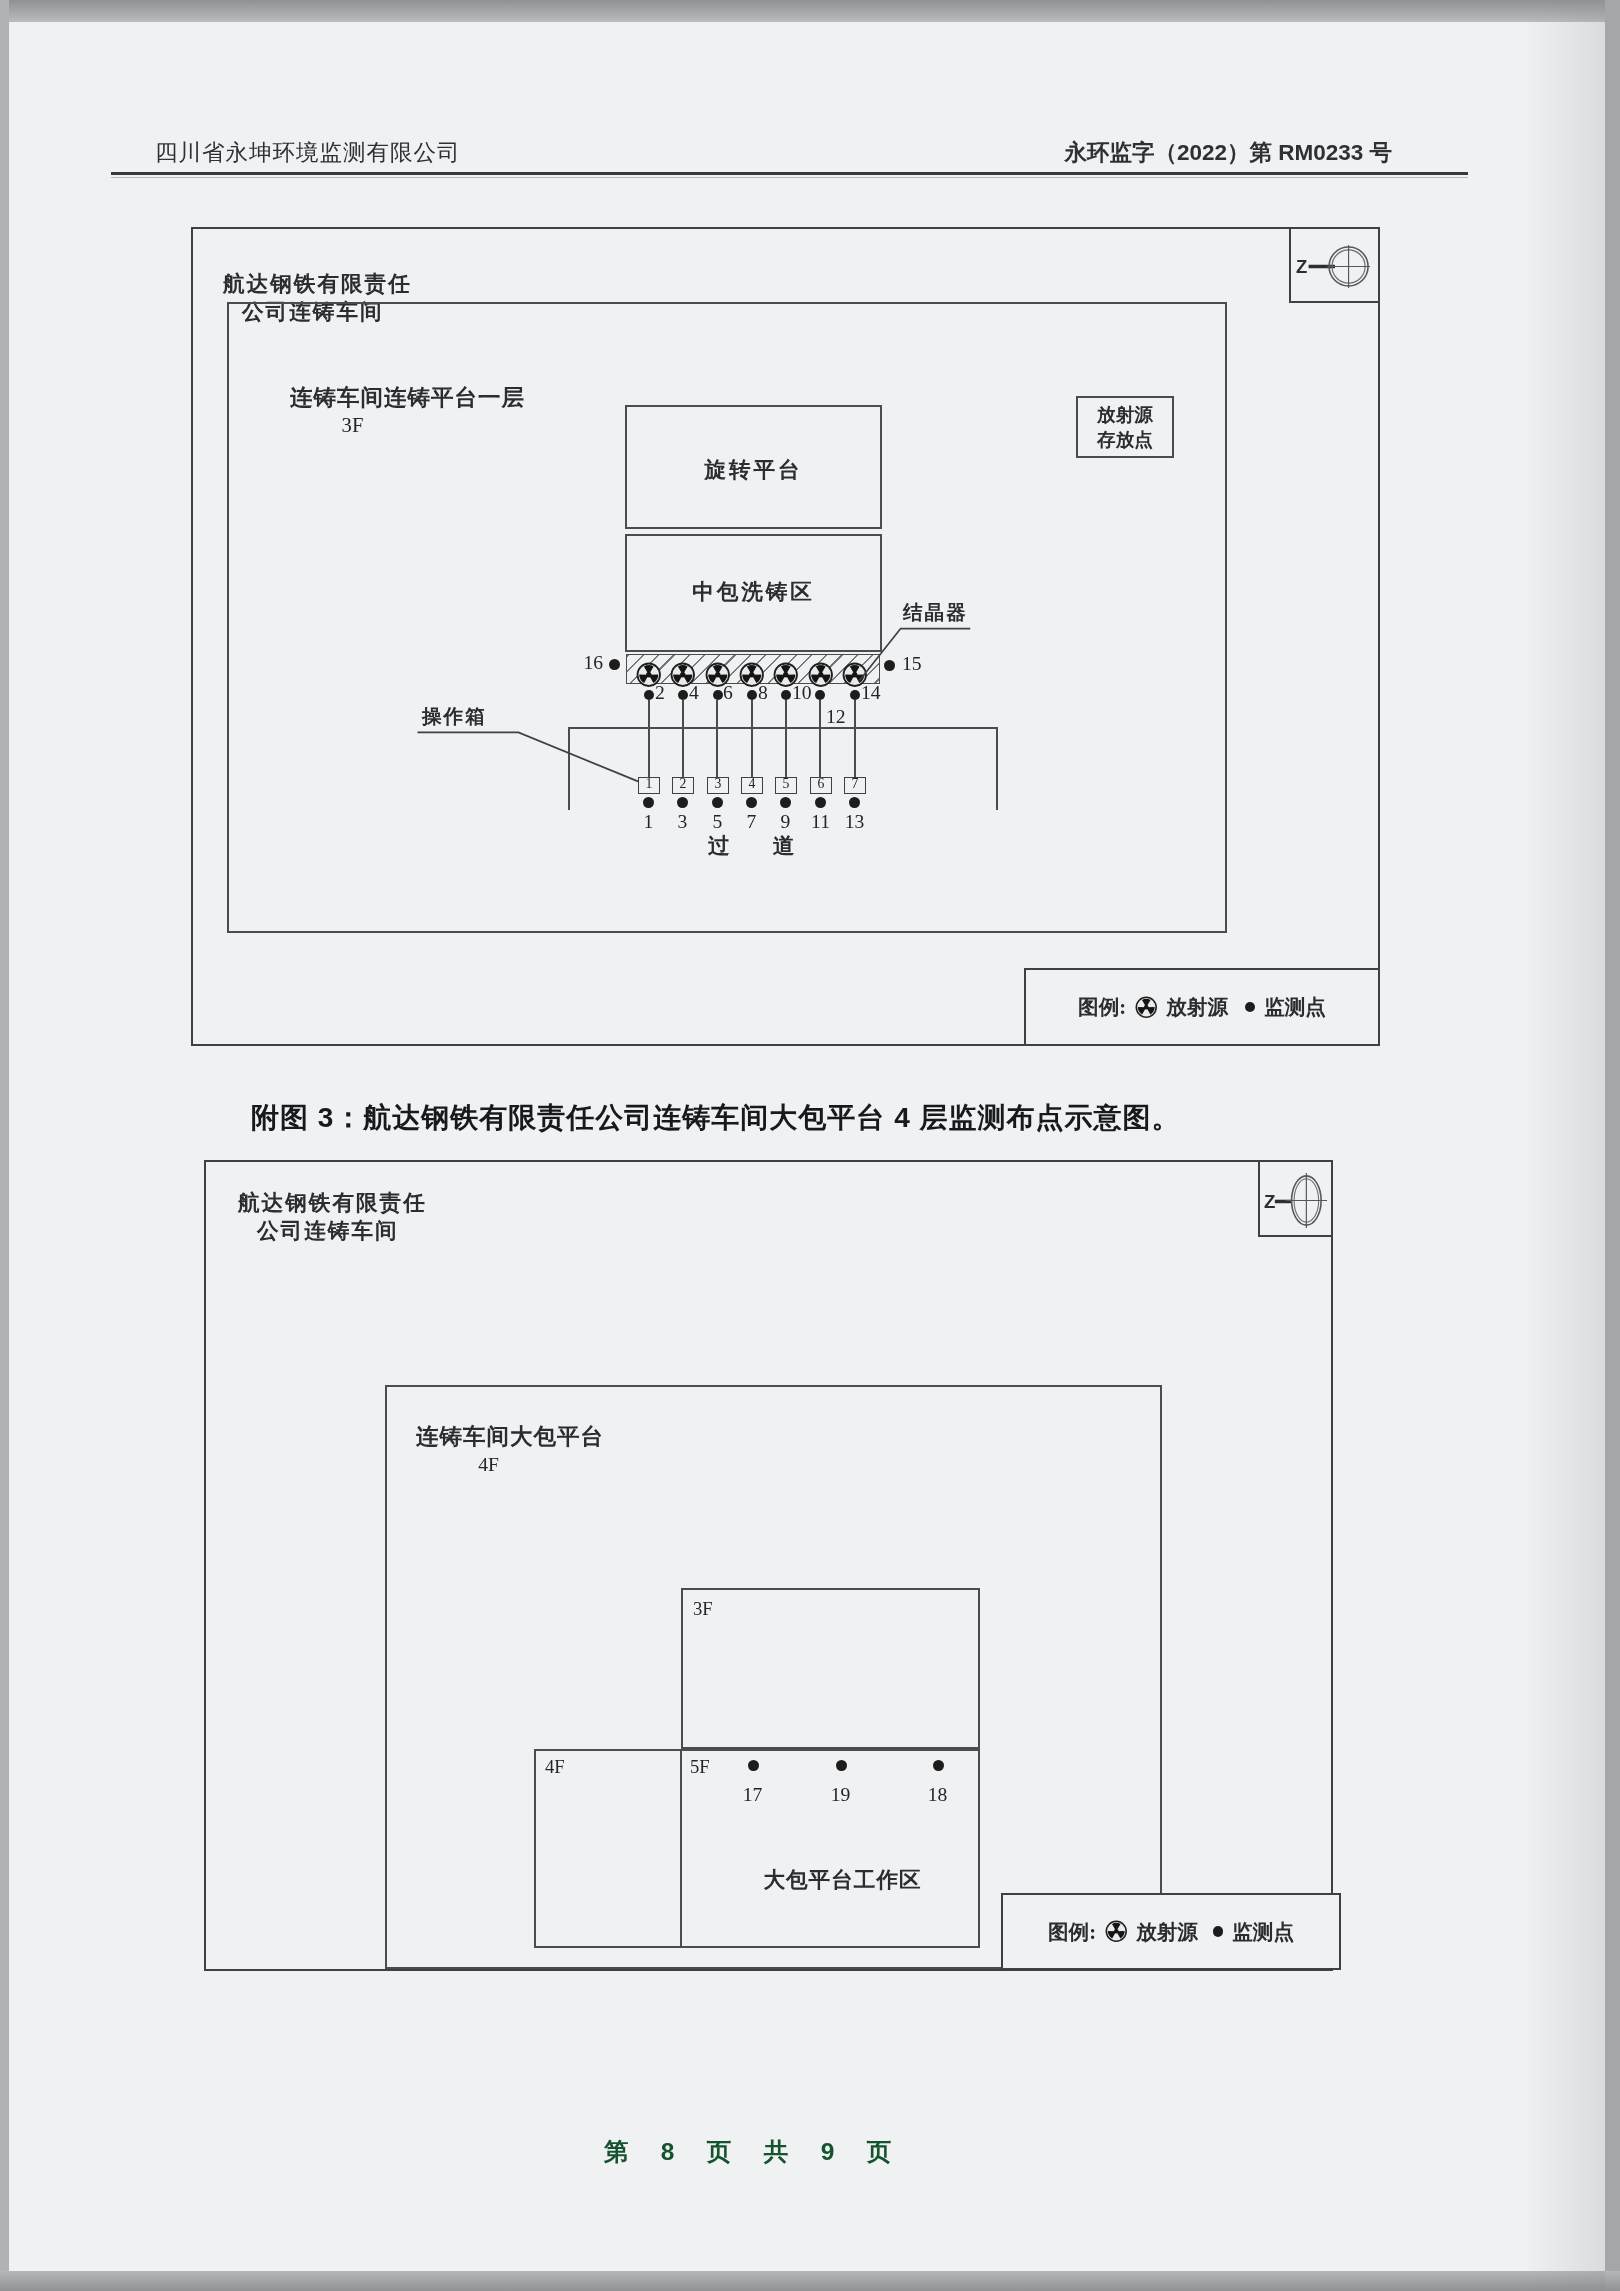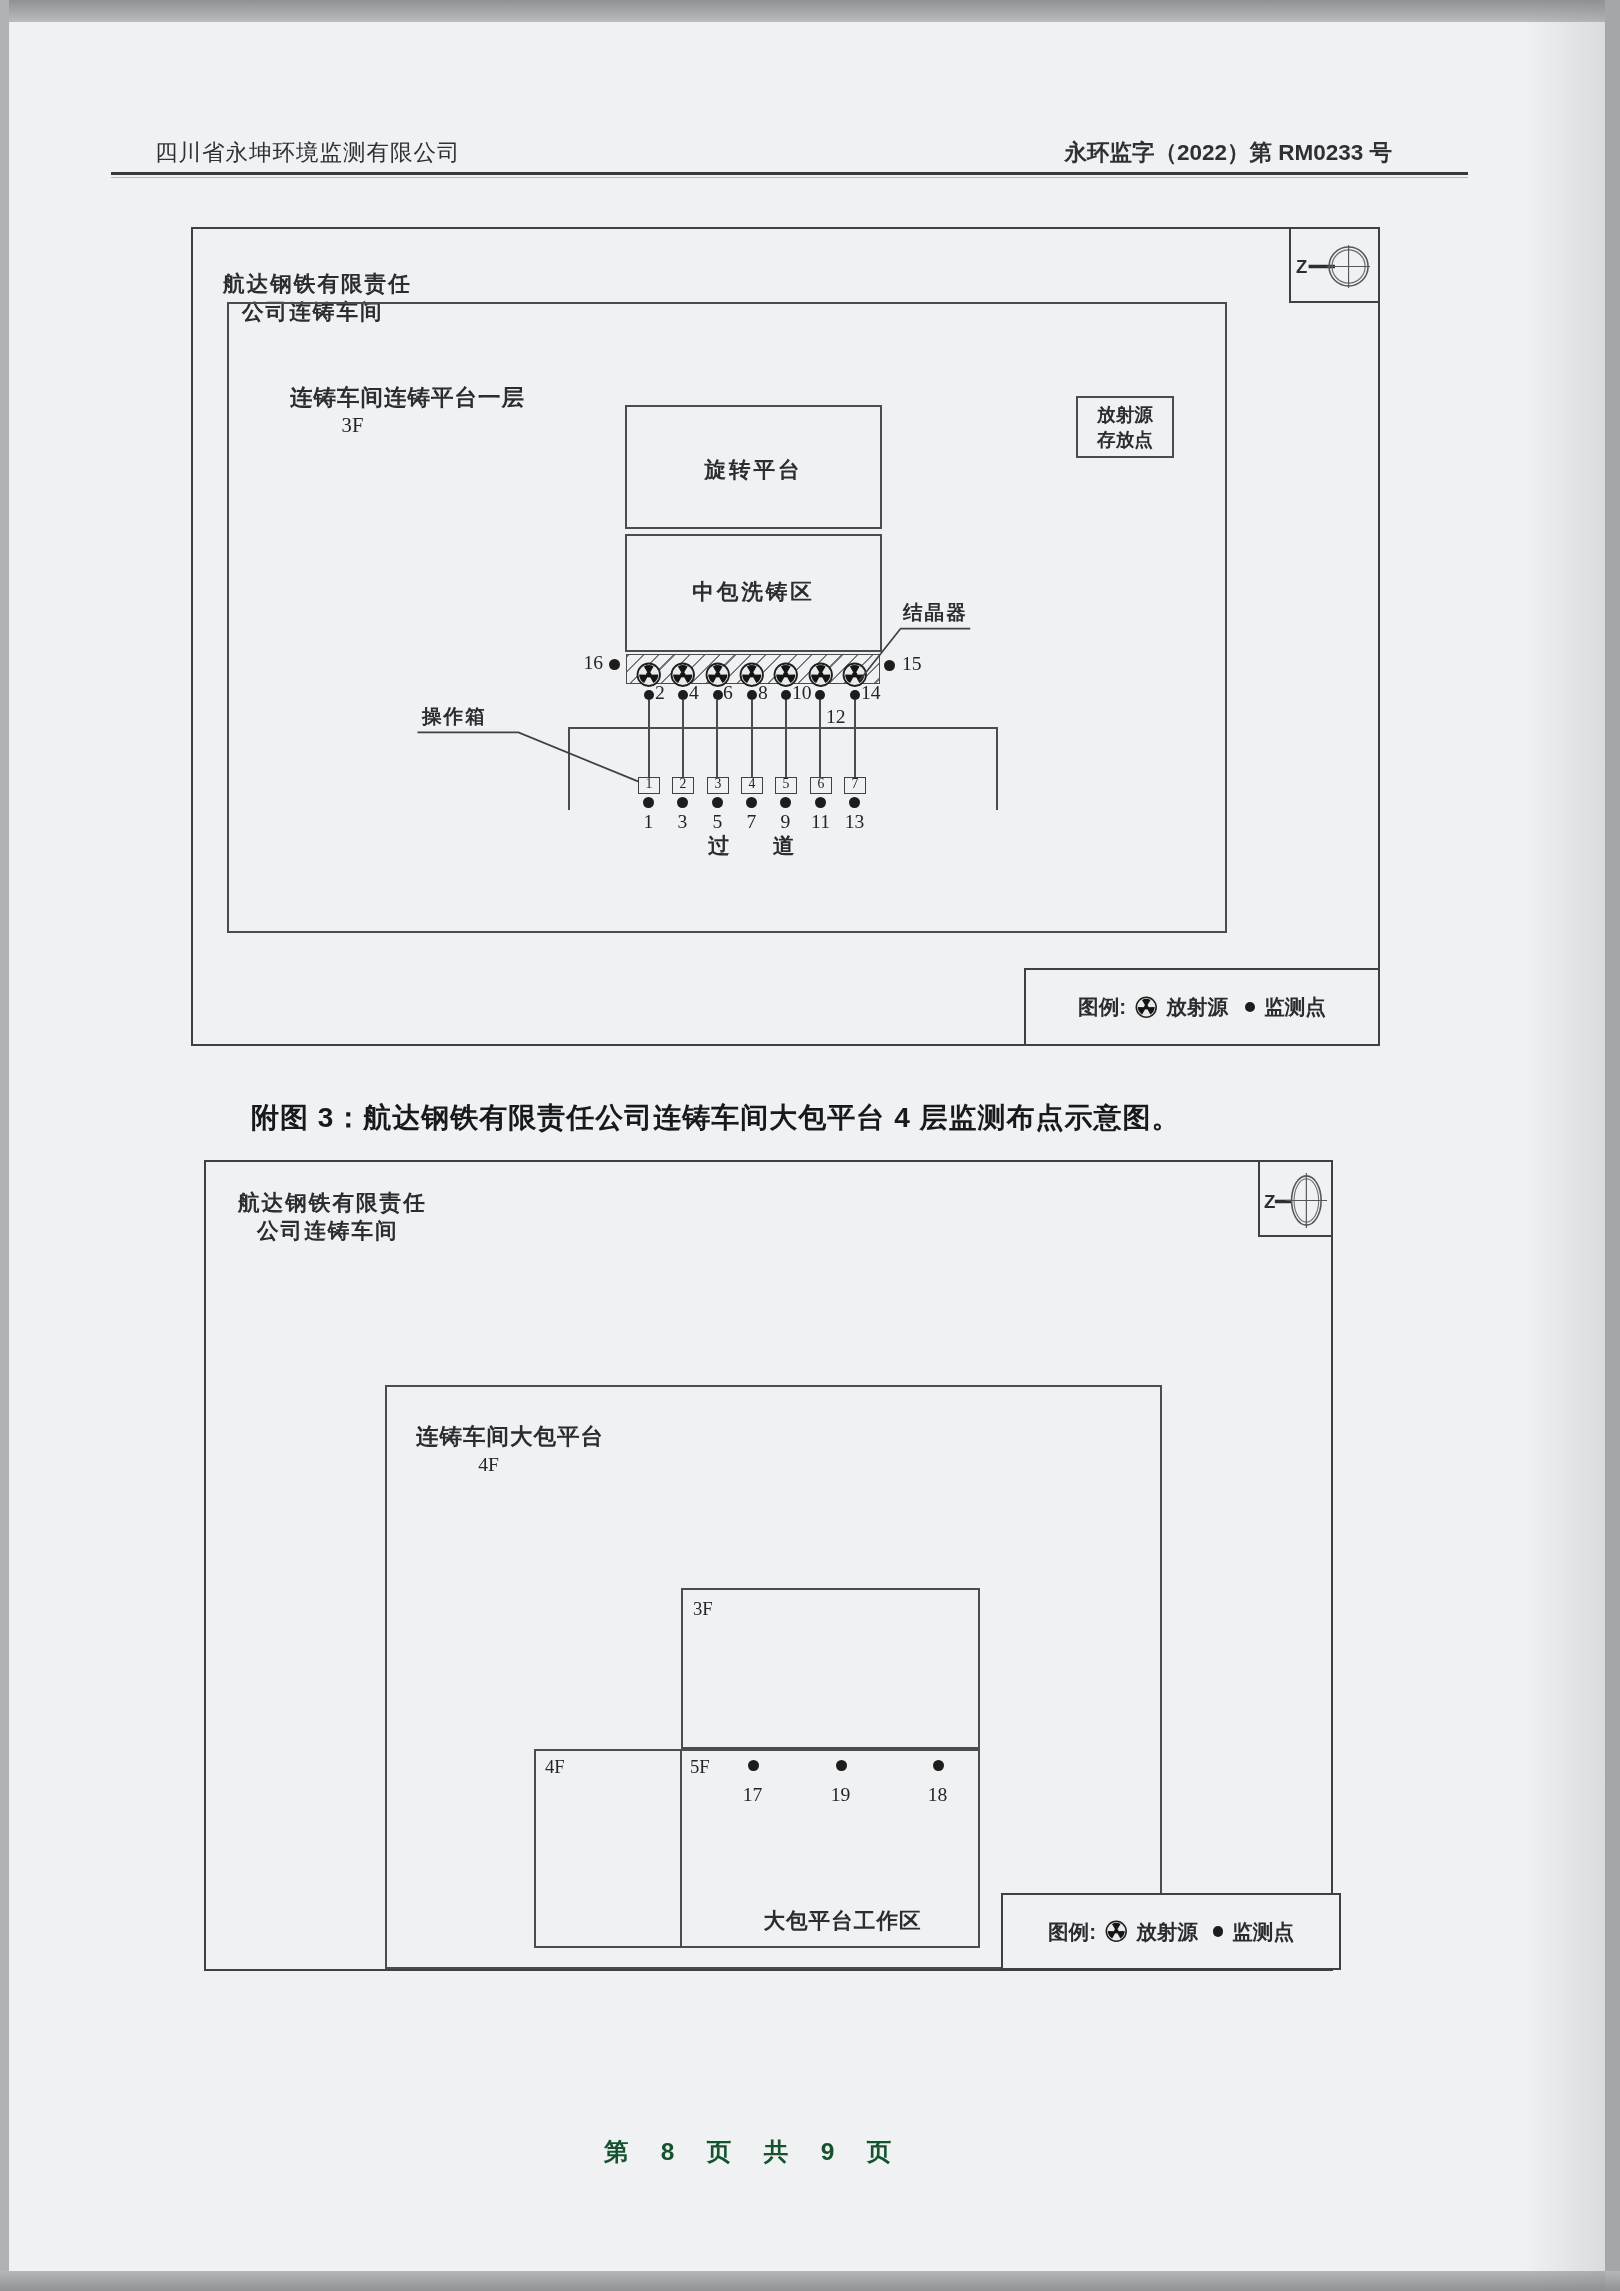--- a/index.html
+++ b/index.html
@@ -18,21 +18,21 @@
   .vl   { position:absolute; width:2px;  background:#4a4c4e; }
   .dot  { position:absolute; width:9.8px; height:9.8px; background:#1d1d1d; border-radius:50%; }
   .dot11{ width:10.8px; height:10.8px; }
   .txt  { position:absolute; color:#2b2d2f; font-weight:bold; white-space:pre; }
   .num  { position:absolute; color:#232527; font-family:"Liberation Serif", serif; white-space:nowrap; }
   .hatch{ background:repeating-linear-gradient(135deg, rgba(88,90,92,.8) 0 1.6px, transparent 1.6px 10.8px); }
   .opbox{ position:absolute; width:21.6px; height:16.7px; border:1.6px solid #3f4143;
           font-family:"Liberation Serif", serif; font-size:13.7px; line-height:12.7px;
           text-align:center; color:#222; }
   .legend-row { display:flex; align-items:center; justify-content:center; gap:8.8px;
-          height:100%; font-weight:bold; font-size:20.6px; color:#2a2c2e; }
+          height:100%; font-weight:bold; font-size:20.6px; color:#2a2c2e;font-family:Liberation Serif, serif; }
   .legend-dot { width:10.8px; height:10.8px; background:#1d1d1d; border-radius:50%; display:inline-block; }
   svg { display:block; }
 </style>
 </head>
 <body>
 
 <svg width="0" height="0" style="position:absolute">
   <defs>
     <g id="trefoil">
       <circle cx="12" cy="12" r="10.6" fill="#e9eaeb" stroke="#1f1f1f" stroke-width="1.7"></circle>
@@ -206,21 +206,21 @@
 <div class="num" style="left:545px; top:1756px; font-size:18.6px;">4F</div>
 <div class="num" style="left:690px; top:1756px; font-size:18.6px;">5F</div>
 
 <div class="dot dot11" style="left:748px; top:1760px;"></div>
 <div class="dot dot11" style="left:836px; top:1760px;"></div>
 <div class="dot dot11" style="left:933px; top:1760px;"></div>
 <div class="num" style="left:733px; top:1784px; width:39px; text-align:center; font-size:19.6px;">17</div>
 <div class="num" style="left:821px; top:1784px; width:39px; text-align:center; font-size:19.6px;">19</div>
 <div class="num" style="left:918px; top:1784px; width:39px; text-align:center; font-size:19.6px;">18</div>
 
-<div class="txt" style="left:730px; top:1865px; width:225px; text-align:center; font-size:21.6px; letter-spacing:1px;margin-top:41px;">大包平台工作区</div>
+<div class="txt" style="left:730px; top:1865px; width:225px; text-align:center; font-size:21.6px; letter-spacing:1px;">大包平台工作区</div>
 
 <div class="box thick" style="left:1001px; top:1893px; width:340px; height:77px; background:#eff1f3;">
   <div class="legend-row">
     <span>图例:</span>
     <svg width="22.5" height="22.5" viewBox="0 0 24 24">
         <use href="#trefoil"></use>
       </svg>
     <span>放射源</span>
     <span class="legend-dot" style="margin-left:5.9px;"></span>
     <span>监测点</span>

